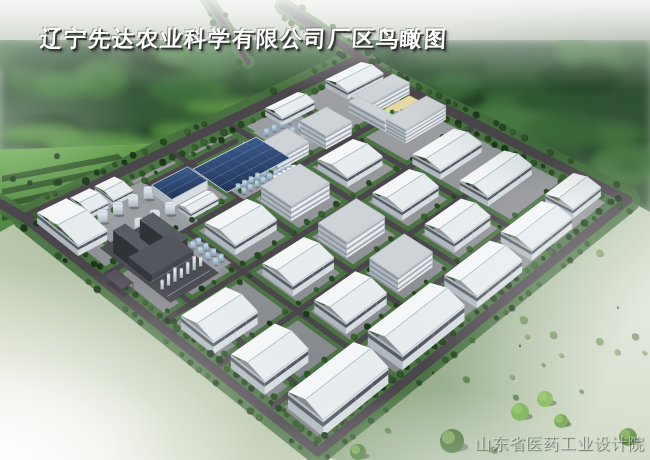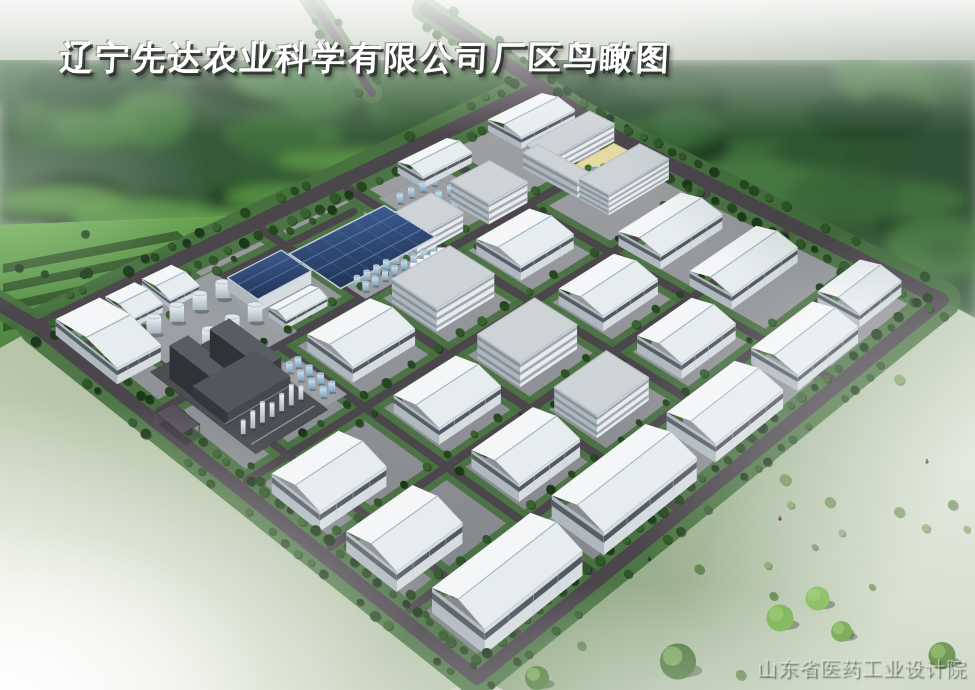--- a/index.html
+++ b/index.html
@@ -2,21 +2,21 @@
 <html><head>
 <meta charset="utf-8">
 <style>
   html,body{margin:0;padding:0;background:#666;}
   #stage{position:relative;width:650px;height:460px;overflow:hidden;background:#9fae9a;
          font-family:"DejaVu Sans","Liberation Sans",sans-serif;}
   #scene{position:absolute;left:0;top:0;}
   .title{position:absolute;left:40px;top:24px;font-size:22px;font-weight:700;
          letter-spacing:2px;color:#fff;white-space:nowrap;transform:skewX(-3deg);
          text-shadow:2px 2px 0 rgba(45,50,45,.9), 3px 3px 3px rgba(0,0,0,.45), -1px -1px 0 rgba(90,100,90,.5);}
-  .watermark{position:absolute;right:5px;bottom:5px;font-size:13px;letter-spacing:1px;
+  .watermark{position:absolute;right:5px;bottom:5px;font-size:16px;letter-spacing:1px;
          color:rgba(228,236,228,.6);text-shadow:1px 1px 1px rgba(30,40,30,.6);}
 </style>
 </head>
 <body>
 
 <div id="stage">
   <svg id="scene" width="650" height="460" viewBox="0 0 650 460">
       <defs>
         <linearGradient id="bgGrad" x1="0" y1="0" x2="0" y2="1">
           <stop offset="0" stop-color="#c6ccc0" stop-opacity="1"></stop>

